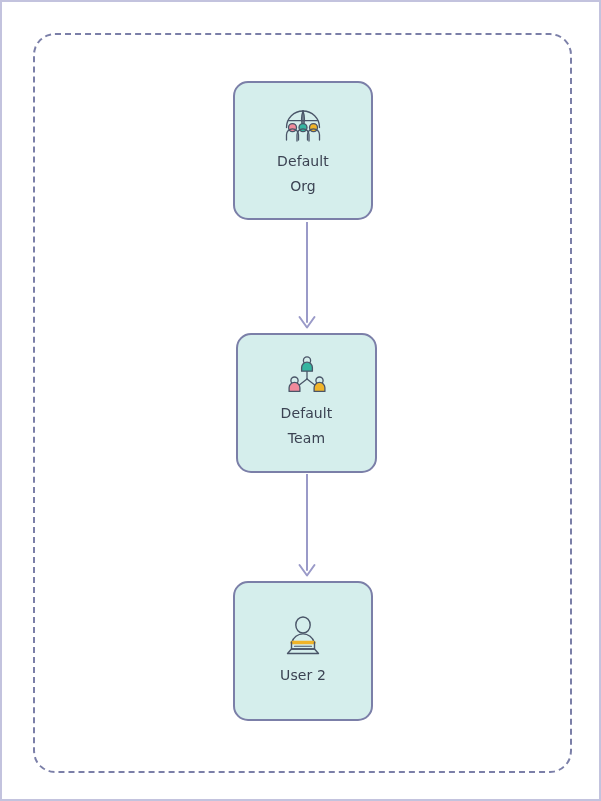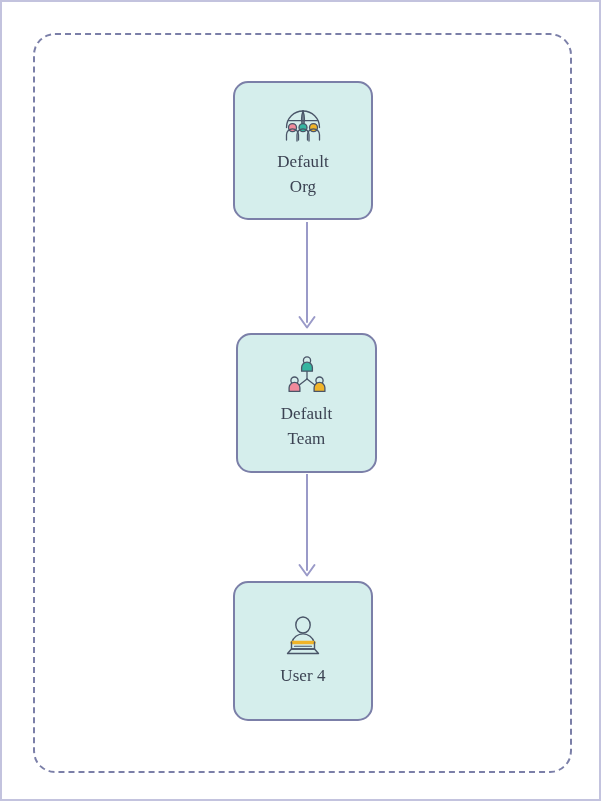--- a/index.html
+++ b/index.html
@@ -56,26 +56,25 @@
   .node-team  { left: 234px; top: 331px; width: 141px; height: 140px; }
   .node-user  { left: 231px; top: 579px; width: 140px; height: 140px; }
 
   .node-icon {
     display: block;
     line-height: 0;
     margin-bottom: 4px;
   }
   .node-label {
     color: #3b4252;
-    font-size: 17px;
+    font-size: 14px;
     line-height: 25px;
     text-align: center;
     white-space: pre-line;
     letter-spacing: 0.1px;
-    font-family: Liberation Serif, serif;
   }
 
   
   .connector {
     position: absolute;
     left: 285px;
     width: 40px;
     line-height: 0;
   }
   .connector-1 { top: 220px; height: 110px; }
@@ -179,16 +178,16 @@
           <path d="M12 27.5 L34 27.5" stroke="#f0b429" stroke-width="3.4"></path>
 
           <path d="M11.5 27 L11.5 34 L34.5 34 L34.5 27"></path>
 
           <path d="M7.5 38.5 L38.5 38.5 L34.5 34 L11.5 34 Z"></path>
 
           <path d="M14.5 31.2 L31.5 31.2" stroke-width="1.1"></path>
         </g>
       </svg>
     </span>
-    <span class="node-label">User 4</span>
+    <span class="node-label">User 2</span>
   </div>
 
 </div>
 
 </body></html>

